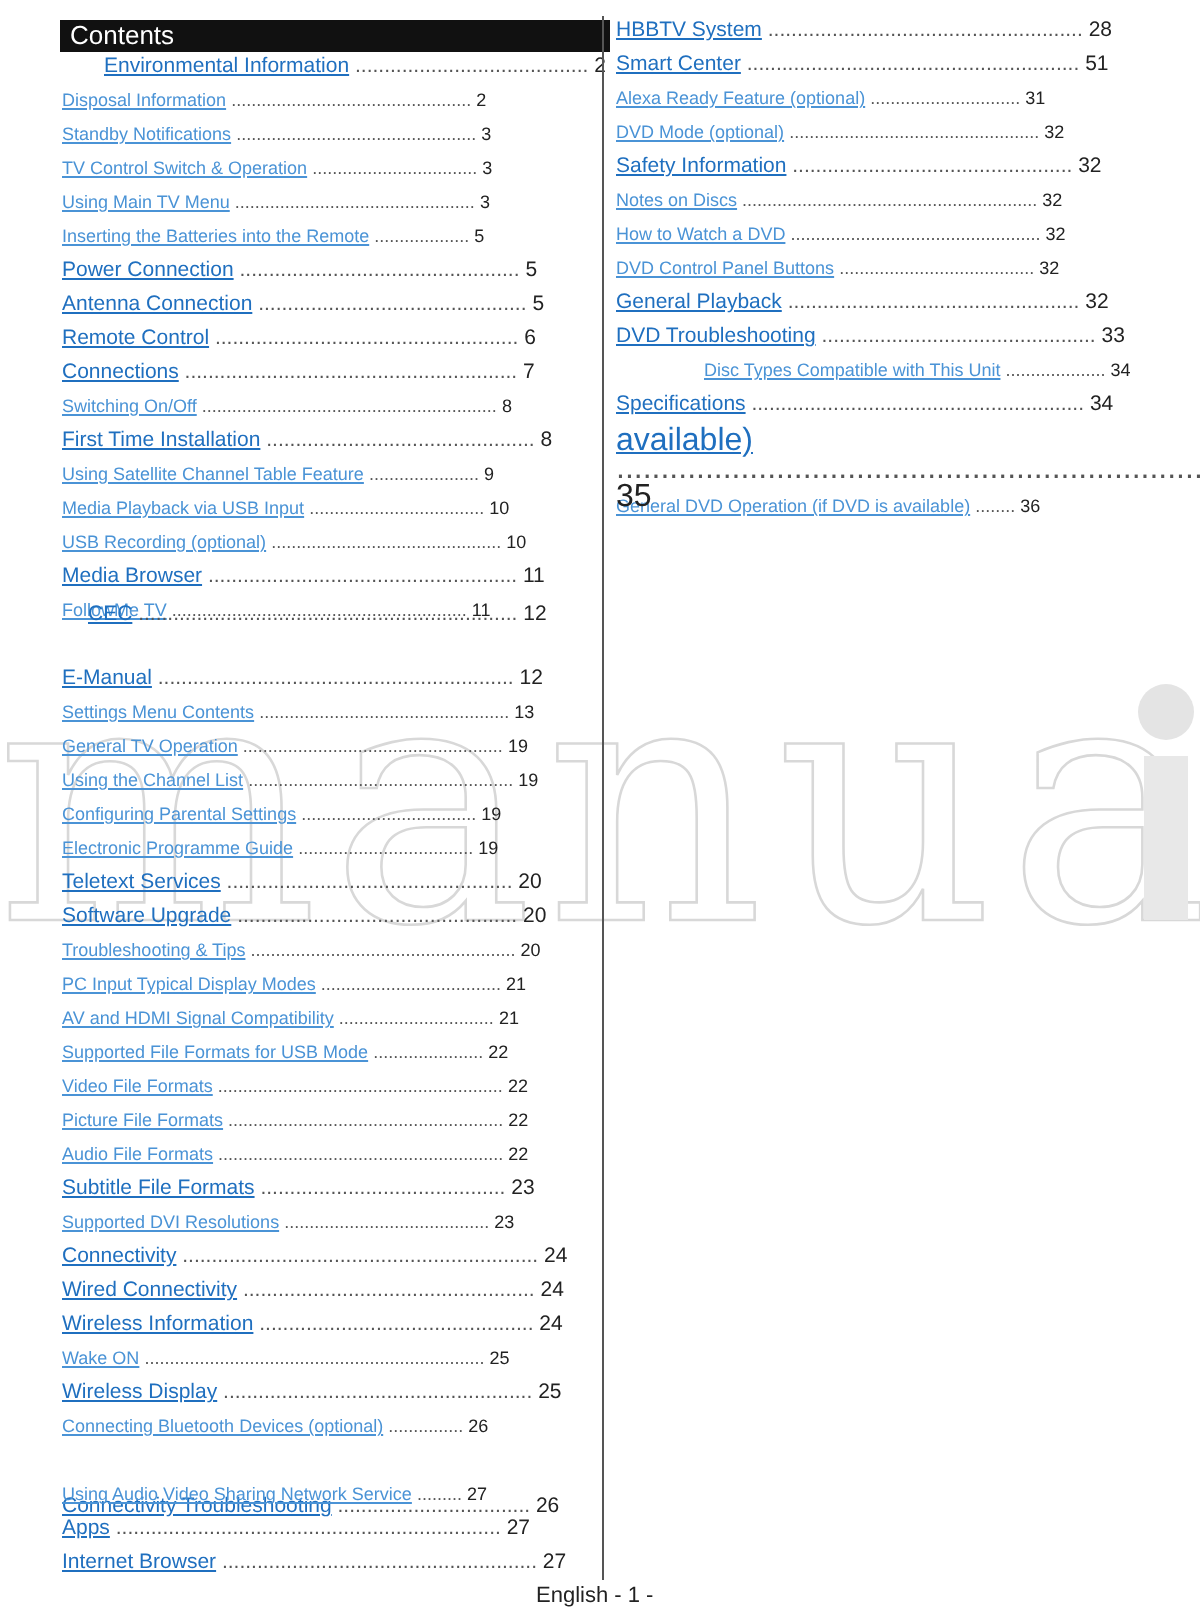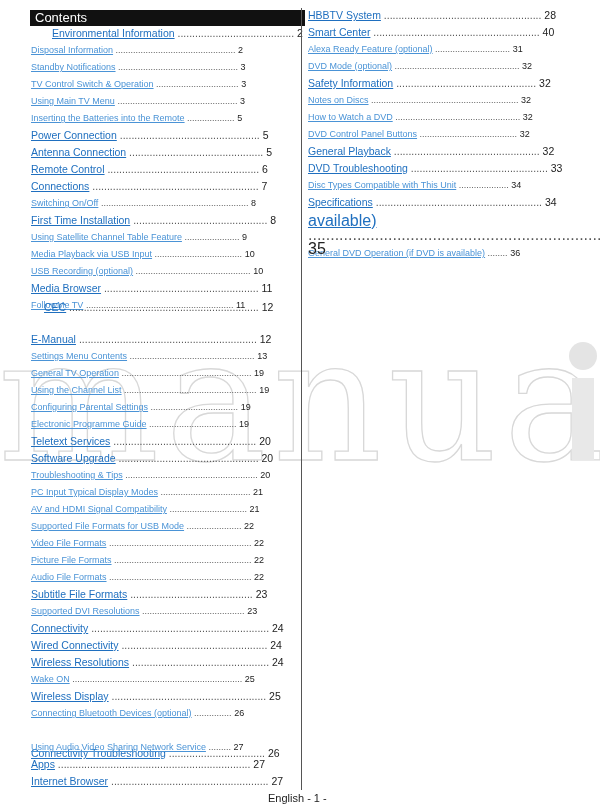--- a/index.html
+++ b/index.html
@@ -81,46 +81,46 @@
       <div class="entry minor" style="top: 459px;"><a href="#">PC Input Typical Display Modes</a> <span class="dots">....................................</span> <span class="pg">21</span></div>
       <div class="entry minor" style="top: 476px;"><a href="#">AV and HDMI Signal Compatibility</a> <span class="dots">...............................</span> <span class="pg">21</span></div>
       <div class="entry minor" style="top: 493px;"><a href="#">Supported File Formats for USB Mode</a> <span class="dots">......................</span> <span class="pg">22</span></div>
       <div class="entry minor" style="top: 510px;"><a href="#">Video File Formats</a> <span class="dots">.........................................................</span> <span class="pg">22</span></div>
       <div class="entry minor" style="top: 527px;"><a href="#">Picture File Formats</a> <span class="dots">.......................................................</span> <span class="pg">22</span></div>
       <div class="entry minor" style="top: 544px;"><a href="#">Audio File Formats</a> <span class="dots">.........................................................</span> <span class="pg">22</span></div>
       <div class="entry major" style="top: 561px;"><a href="#">Subtitle File Formats</a> <span class="dots">..........................................</span> <span class="pg">23</span></div>
       <div class="entry minor" style="top: 578px;"><a href="#">Supported DVI Resolutions</a> <span class="dots">.........................................</span> <span class="pg">23</span></div>
       <div class="entry major" style="top: 595px;"><a href="#">Connectivity</a> <span class="dots">.............................................................</span> <span class="pg">24</span></div>
       <div class="entry major" style="top: 612px;"><a href="#">Wired Connectivity</a> <span class="dots">..................................................</span> <span class="pg">24</span></div>
-      <div class="entry major" style="top: 629px;"><a href="#">Wireless Resolutions</a> <span class="dots">...............................................</span> <span class="pg">24</span></div>
+      <div class="entry major" style="top: 629px;"><a href="#">Wireless Information</a> <span class="dots">...............................................</span> <span class="pg">24</span></div>
       <div class="entry minor" style="top: 646px;"><a href="#">Wake ON</a> <span class="dots">....................................................................</span> <span class="pg">25</span></div>
       <div class="entry major" style="top: 663px;"><a href="#">Wireless Display</a> <span class="dots">.....................................................</span> <span class="pg">25</span></div>
       <div class="entry minor" style="top: 680px;"><a href="#">Connecting Bluetooth Devices (optional)</a> <span class="dots">...............</span> <span class="pg">26</span></div>
       <div class="entry major" style="top: 720px;"><a href="#">Connectivity Troubleshooting</a> <span class="dots">.................................</span> <span class="pg">26</span></div>
       <div class="entry minor" style="top: 714px;"><a href="#">Using Audio Video Sharing Network Service</a> <span class="dots">.........</span> <span class="pg">27</span></div>
       <div class="entry major" style="top: 731px;"><a href="#">Apps</a> <span class="dots">..................................................................</span> <span class="pg">27</span></div>
       <div class="entry major" style="top: 748px;"><a href="#">Internet Browser</a> <span class="dots">......................................................</span> <span class="pg">27</span></div>
     </div>
 </div>
 
 <div class="divider"></div>
 
 <div class="col col-right">
   <div id="right-entries" style="position:relative;">
       <div class="entry major" style="top: 2px;"><a href="#">HBBTV System</a> <span class="dots">......................................................</span> <span class="pg">28</span></div>
-      <div class="entry major" style="top: 19px;"><a href="#">Smart Center</a> <span class="dots">.........................................................</span> <span class="pg">40</span></div>
+      <div class="entry major" style="top: 19px;"><a href="#">Smart Center</a> <span class="dots">.........................................................</span> <span class="pg">51</span></div>
       <div class="entry minor" style="top: 36px;"><a href="#">Alexa Ready Feature (optional)</a> <span class="dots">..............................</span> <span class="pg">31</span></div>
       <div class="entry minor" style="top: 53px;"><a href="#">DVD Mode (optional)</a> <span class="dots">..................................................</span> <span class="pg">32</span></div>
       <div class="entry major" style="top: 70px;"><a href="#">Safety Information</a> <span class="dots">................................................</span> <span class="pg">32</span></div>
       <div class="entry minor" style="top: 87px;"><a href="#">Notes on Discs</a> <span class="dots">...........................................................</span> <span class="pg">32</span></div>
       <div class="entry minor" style="top: 104px;"><a href="#">How to Watch a DVD</a> <span class="dots">..................................................</span> <span class="pg">32</span></div>
       <div class="entry minor" style="top: 121px;"><a href="#">DVD Control Panel Buttons</a> <span class="dots">.......................................</span> <span class="pg">32</span></div>
       <div class="entry major" style="top: 138px;"><a href="#">General Playback</a> <span class="dots">..................................................</span> <span class="pg">32</span></div>
       <div class="entry major" style="top: 155px;"><a href="#">DVD Troubleshooting</a> <span class="dots">...............................................</span> <span class="pg">33</span></div>
-      <div class="entry minor" style="top: 172px;"><a href="#">Disc Types Compatible with This Unit</a> <span class="dots">....................</span> <span class="pg">34</span></div>
+      <div class="entry minor" style="top: 172px; margin-left: 44px;"><a href="#">Disc Types Compatible with This Unit</a> <span class="dots">....................</span> <span class="pg">34</span></div>
       <div class="entry major" style="top: 189px;"><a href="#">Specifications</a> <span class="dots">.........................................................</span> <span class="pg">34</span></div>
       <div class="entry minor" style="top: 240px;"><a href="#">General DVD Operation (if DVD is available)</a> <span class="dots">........</span> <span class="pg">36</span></div>
     </div>
   <div class="entry minor" id="special-entry" style="white-space: normal; width: 240px; top: 206px;">
     <div style="font-size:16px; margin-top:2px;">
       <a href="#" style="color:#1f6fbf;">available)</a>
       <span class="dots">...................................................................</span>
       <span class="pg">35</span>
     </div>
   </div>

